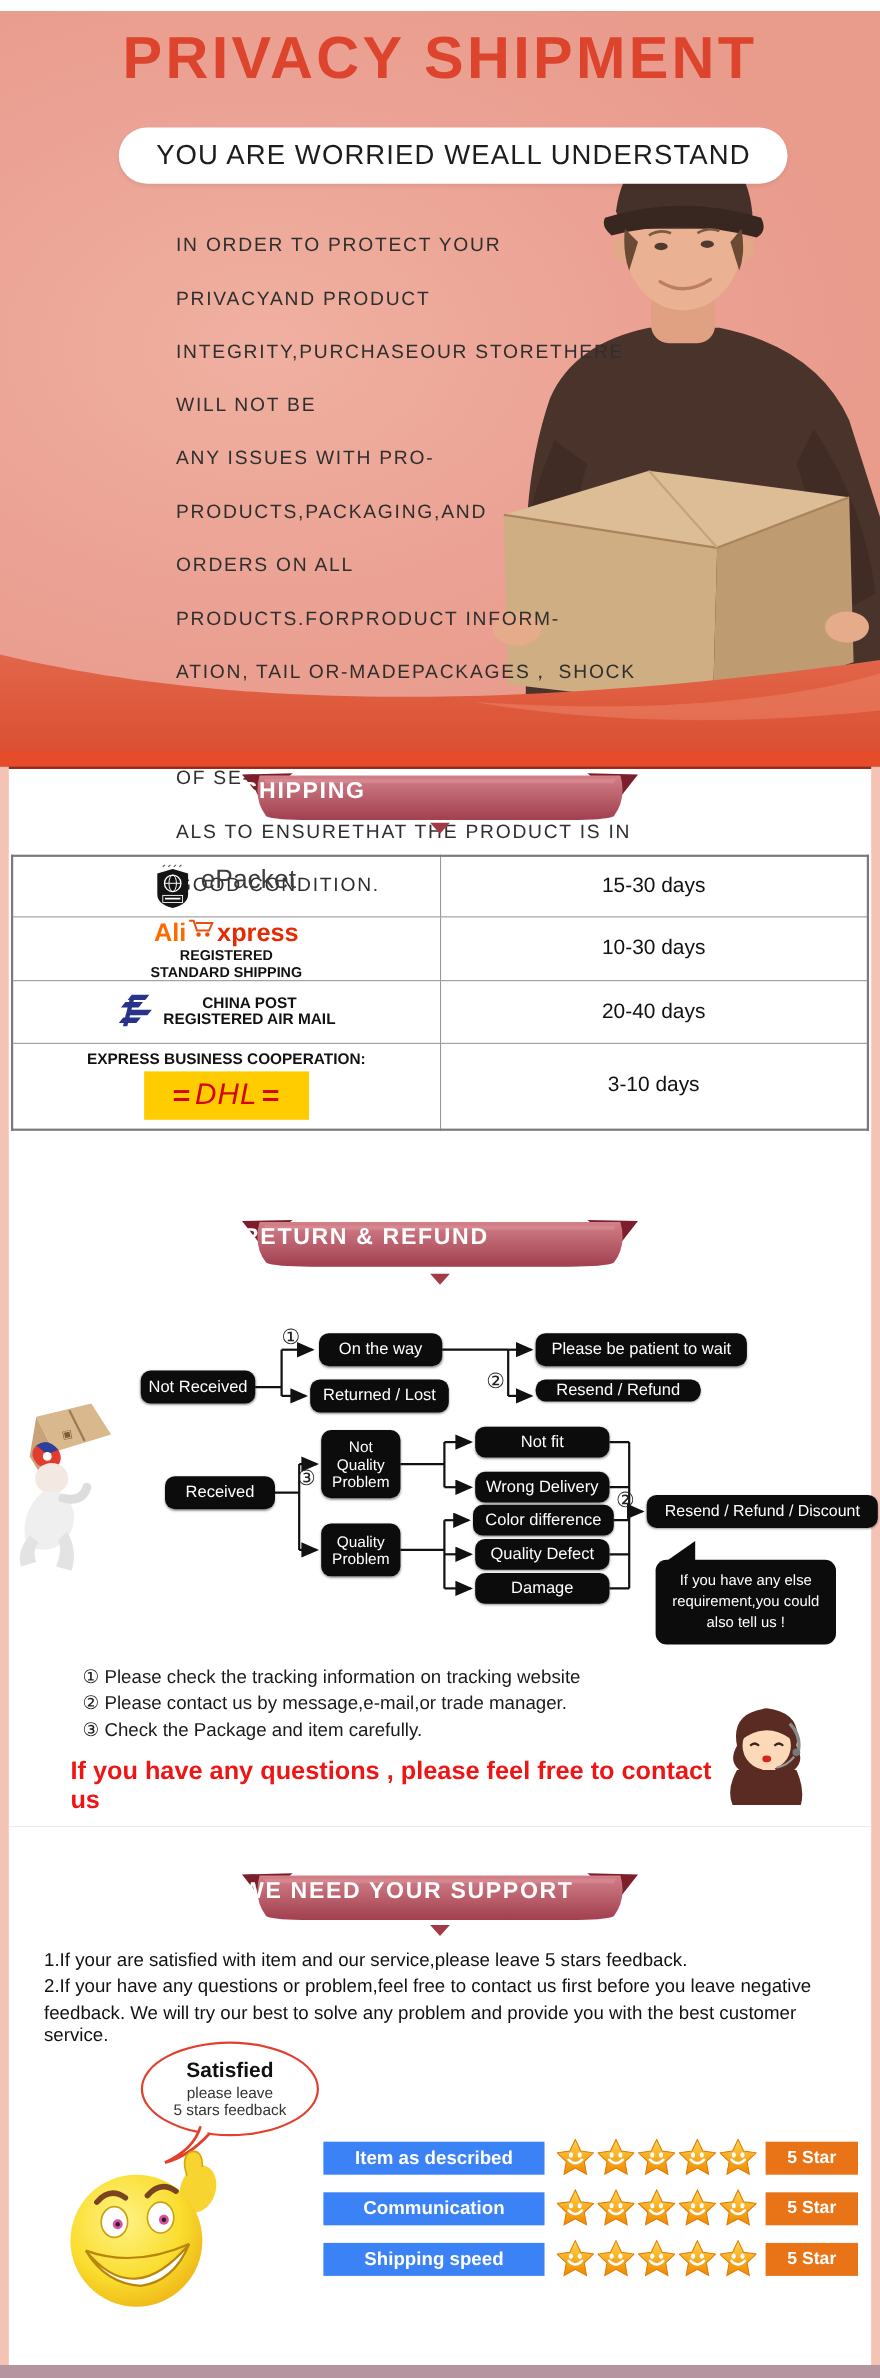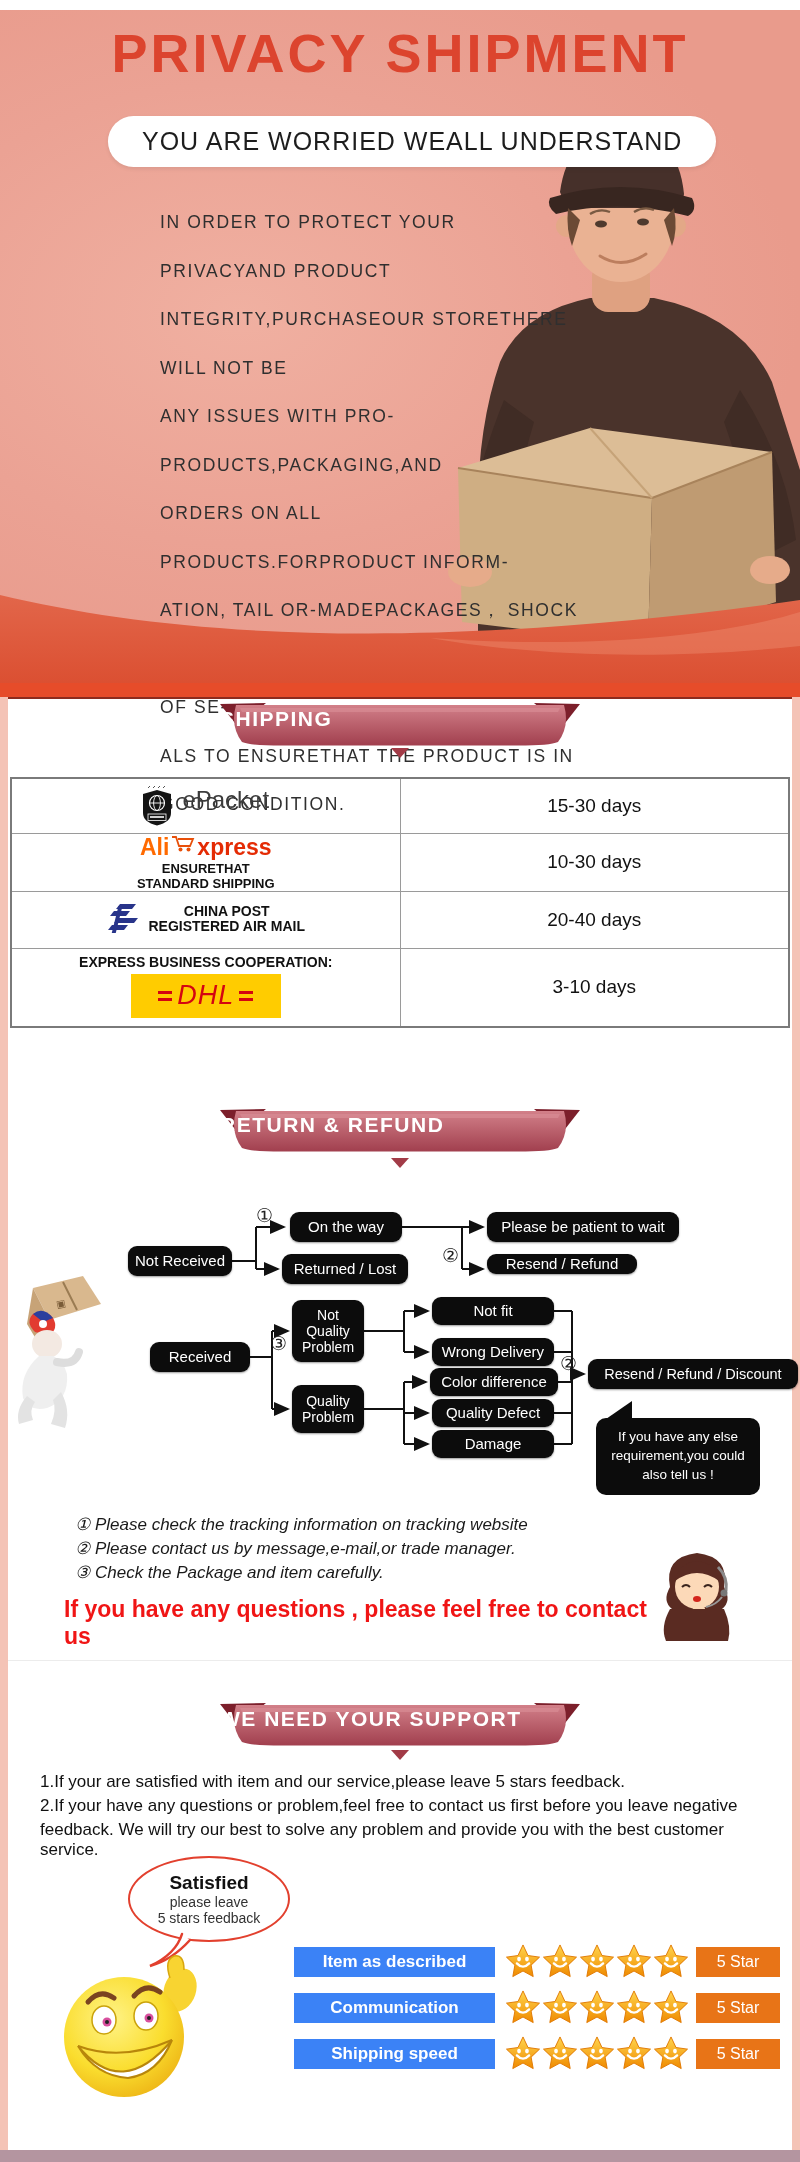--- a/index.html
+++ b/index.html
@@ -46,36 +46,36 @@
   .flow{left:0;top:1200px;width:800px;height:310px;}
   .fp{position:absolute;background:#0c0c0c;color:#fff;border-radius:9px;display:flex;
       align-items:center;justify-content:center;font-size:15px;text-align:center;
       white-space:pre-line;line-height:1.15;box-shadow:0 1px 2px rgba(0,0,0,0.4);}
   .fnum{position:absolute;font-size:19px;color:#222;}
   .fbubble{position:absolute;background:#0c0c0c;color:#fff;border-radius:10px;font-size:13.5px;
            text-align:center;white-space:pre-line;line-height:1.4;padding:10px 6px;}
   .fbubble:before{content:"";position:absolute;top:-17px;left:10px;width:0;height:0;
            border-right:26px solid #0c0c0c;border-top:18px solid transparent;}
   
-  .note-line{left:75px;width:640px;font-size:17px;color:#1a1a1a;font-style:italic;}
+  .note-line{left:75px;width:640px;font-size:17px;color:#1a1a1a;}
   .contact-red{left:64px;top:1596px;width:600px;font-size:23px;font-weight:bold;color:#f01515;}
   .divider{left:8px;top:1660px;width:784px;height:1px;background:#ececec;}
   
   .sup-line{left:40px;width:740px;font-size:17px;color:#111;}
   .bubble-ell{left:128px;top:1856px;width:158px;height:82px;border:2.5px solid #e2402e;
               border-radius:50%;background:#fff;display:flex;flex-direction:column;
               align-items:center;justify-content:center;}
   .bubble-t1{font-size:19px;font-weight:bold;color:#111;}
   .bubble-t2{font-size:14px;color:#333;line-height:16px;text-align:center;}
   .rate-row{left:0;width:800px;height:34px;}
   .rate-label{position:absolute;left:294px;top:0;width:201px;height:30px;background:#3b82f6;
               color:#fff;font-size:17px;font-weight:bold;display:flex;align-items:center;
               justify-content:center;}
   .rate-value{position:absolute;left:696px;top:0;width:84px;height:30px;background:#e87417;
-              color:#fff;font-size:16px;font-weight:normal;display:flex;align-items:center;
+              color:#fff;font-size:16px;font-weight:bold;display:flex;align-items:center;
               justify-content:center;}
   .stars-strip{position:absolute;left:506px;top:-3px;display:flex;gap:3px;}
 </style>
 </head>
 <body>
 
 <svg width="0" height="0" style="position:absolute" aria-hidden="true">
   <defs>
     <linearGradient id="ribGrad" x1="0" y1="0" x2="0" y2="1">
       <stop offset="0" stop-color="#d28089"></stop>
@@ -203,21 +203,21 @@
       <td>
         <div class="logo-line" style="gap:2px">
           <span class="ali-word" style="color:#ff6a00">Ali</span>
           <svg width="24" height="19" viewBox="0 0 24 19">
             <path d="M1,3 L5,3 L8,12 L19,12 L22,5 L7,5" stroke="#e8500a" stroke-width="1.8" fill="none"></path>
             <circle cx="9.5" cy="15.5" r="2" fill="#e8500a"></circle>
             <circle cx="17.5" cy="15.5" r="2" fill="#e8500a"></circle>
           </svg>
           <span class="ali-word" style="color:#e42b04">xpress</span>
         </div>
-        <div class="co-small">ENSURETHAT</div>
+        <div class="co-small">REGISTERED</div>
         <div class="co-small">STANDARD SHIPPING</div>
       </td>
       <td class="time">10-30 days</td>
     </tr>
     <tr style="height:57px">
       <td>
         <div class="logo-line" style="gap:8px">
           <svg width="34" height="32" viewBox="0 0 34 32">
             <g fill="#28348a">
               <polygon points="14,0 30,0 26,5 10,5"></polygon>

